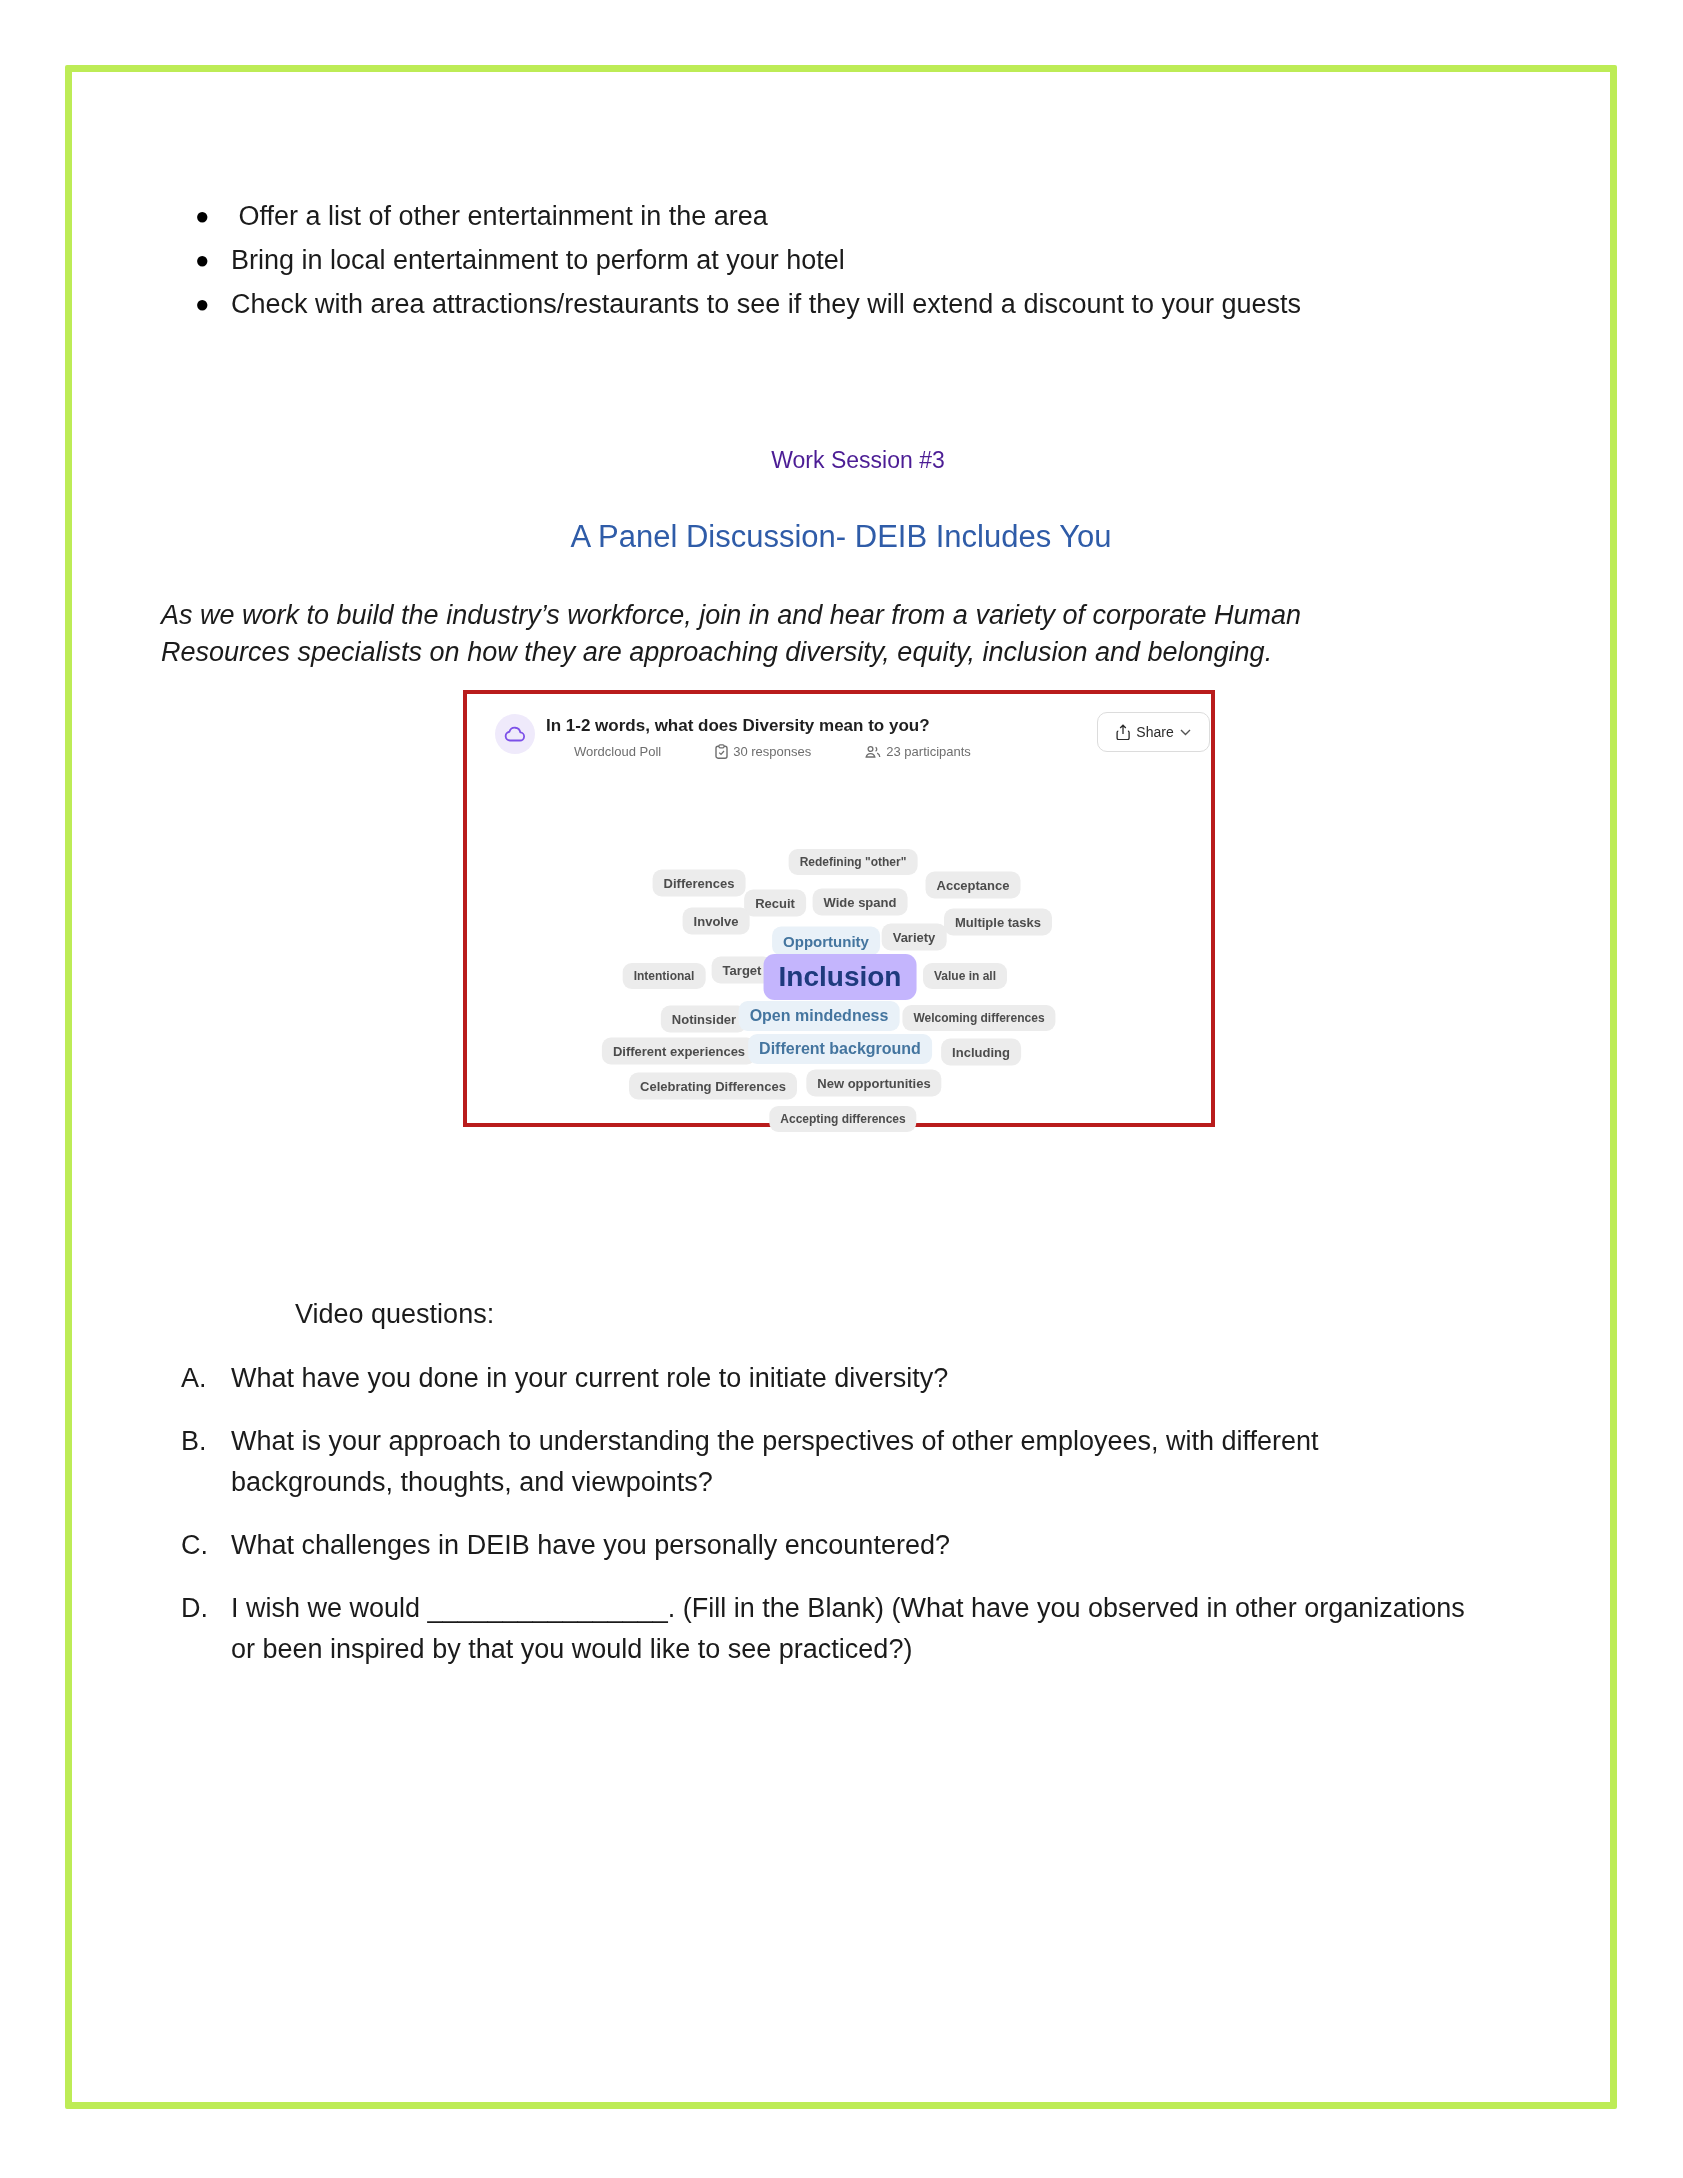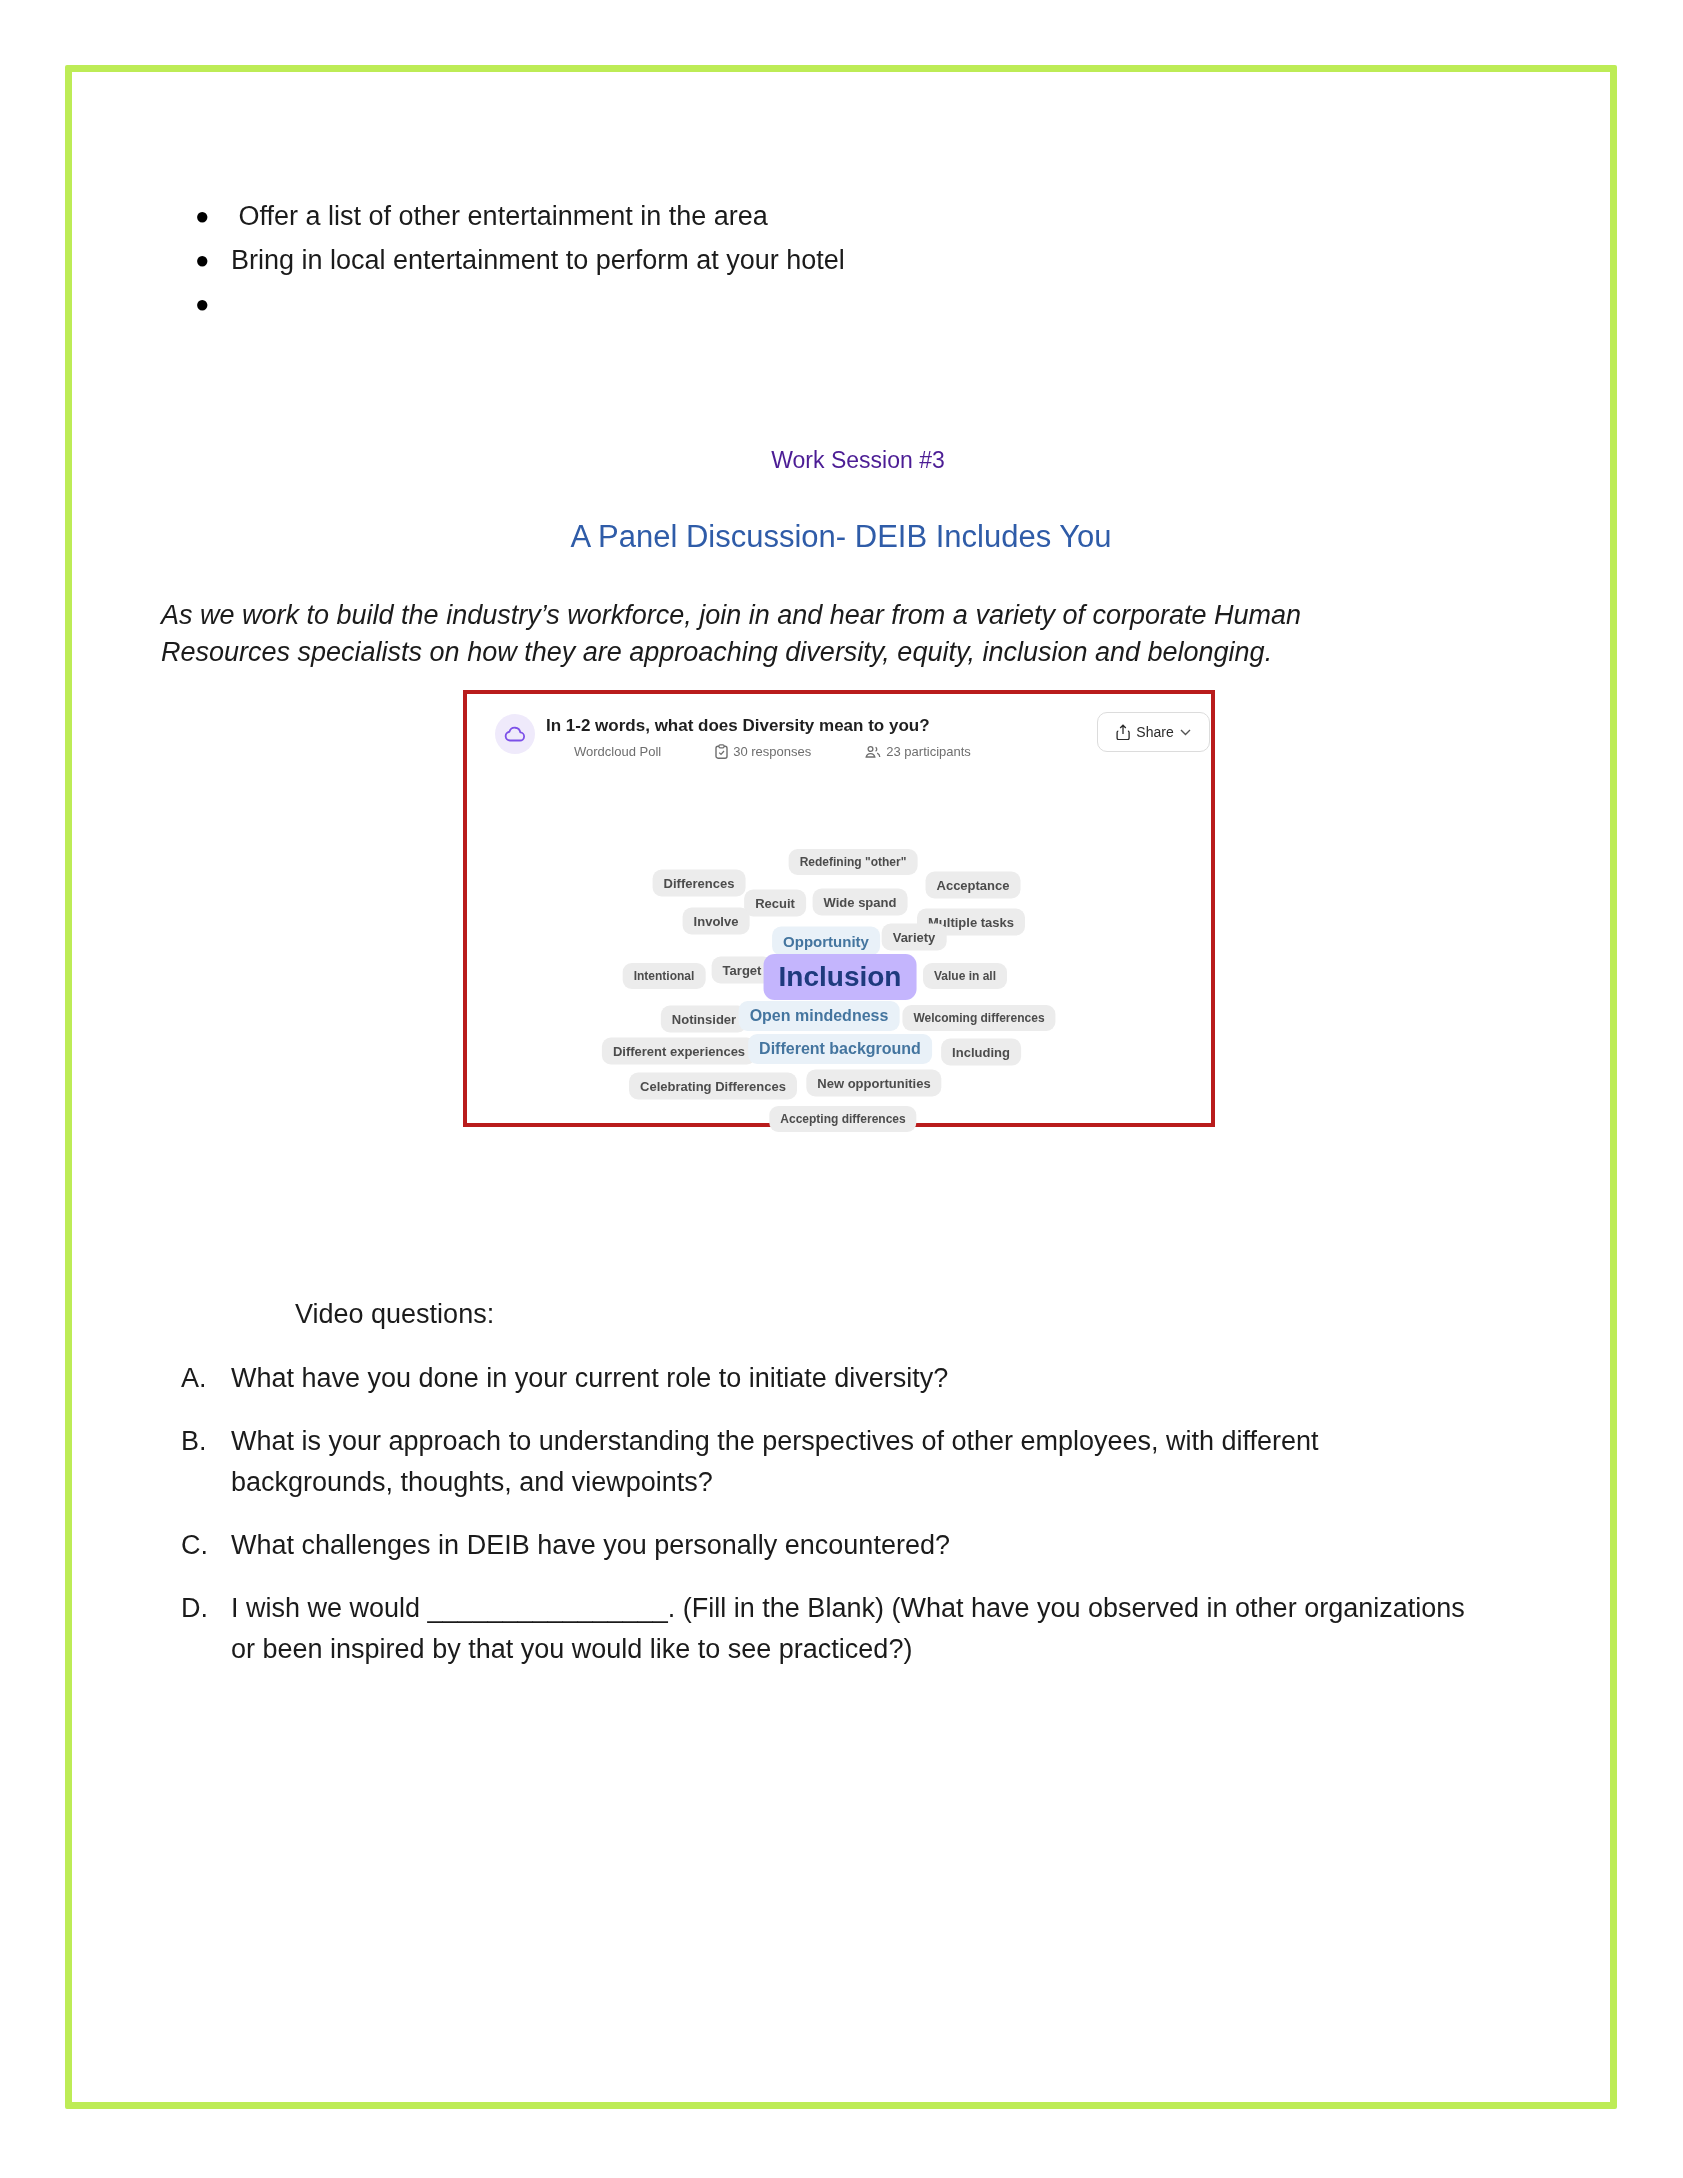--- a/index.html
+++ b/index.html
@@ -52,21 +52,21 @@
 </style>
 </head>
 <body>
 
 <div class="page">
   <div class="page-frame"></div>
 
   <div class="bullets">
     <div class="bullet-item"><span class="dot">●</span><span> Offer a list of other entertainment in the area</span></div>
     <div class="bullet-item"><span class="dot">●</span><span>Bring in local entertainment to perform at your hotel</span></div>
-    <div class="bullet-item"><span class="dot">●</span></div>
+    <div class="bullet-item"><span class="dot">●</span><span>Check with area attractions/restaurants to see if they will extend a discount to your guests</span></div>
   </div>
 
   <div class="h-title">Work Session #3</div>
   <div class="h-subtitle">A Panel Discussion- DEIB Includes You</div>
 
   <div class="intro">As we work to build the industry’s workforce, join in and hear from a variety of corporate Human Resources specialists on how they are approaching diversity, equity, inclusion and belonging.</div>
 
   <div class="poll-card">
     <div class="poll-icon-circle">
       <svg width="22" height="18" viewBox="0 0 22 18">
@@ -105,21 +105,21 @@
         <path d="M1 1 L5.5 5.5 L10 1" fill="none" stroke="#555" stroke-width="1.4"></path>
       </svg>
     </div>
 
     <div>
       <span class="chip" style="left:386px;top:168px;font-size:12px">Redefining "other"</span>
       <span class="chip" style="left:232px;top:189px;font-size:13px">Differences</span>
       <span class="chip" style="left:506px;top:191px;font-size:13px">Acceptance</span>
       <span class="chip" style="left:308px;top:209px;font-size:13px">Recuit</span>
       <span class="chip" style="left:393px;top:208px;font-size:13px">Wide spand</span>
-      <span class="chip" style="left:504px;top:228px;font-size:13px">Multiple tasks</span>
+      <span class="chip" style="left:531px;top:228px;font-size:13px">Multiple tasks</span>
       <span class="chip" style="left:249px;top:227px;font-size:13px">Involve</span>
       <span class="chip blue" style="left:359px;top:247px;font-size:15px">Opportunity</span>
       <span class="chip" style="left:447px;top:243px;font-size:13px">Variety</span>
       <span class="chip" style="left:197px;top:282px;font-size:12px">Intentional</span>
       <span class="chip" style="left:275px;top:276px;font-size:13px">Target</span>
       <span class="chip navy" style="left:373px;top:283px;font-size:28px">Inclusion</span>
       <span class="chip" style="left:498px;top:282px;font-size:12px">Value in all</span>
       <span class="chip" style="left:237px;top:325px;font-size:13px">Notinsider</span>
       <span class="chip blue" style="left:352px;top:322px;font-size:16px">Open mindedness</span>
       <span class="chip" style="left:512px;top:324px;font-size:12px">Welcoming differences</span>

